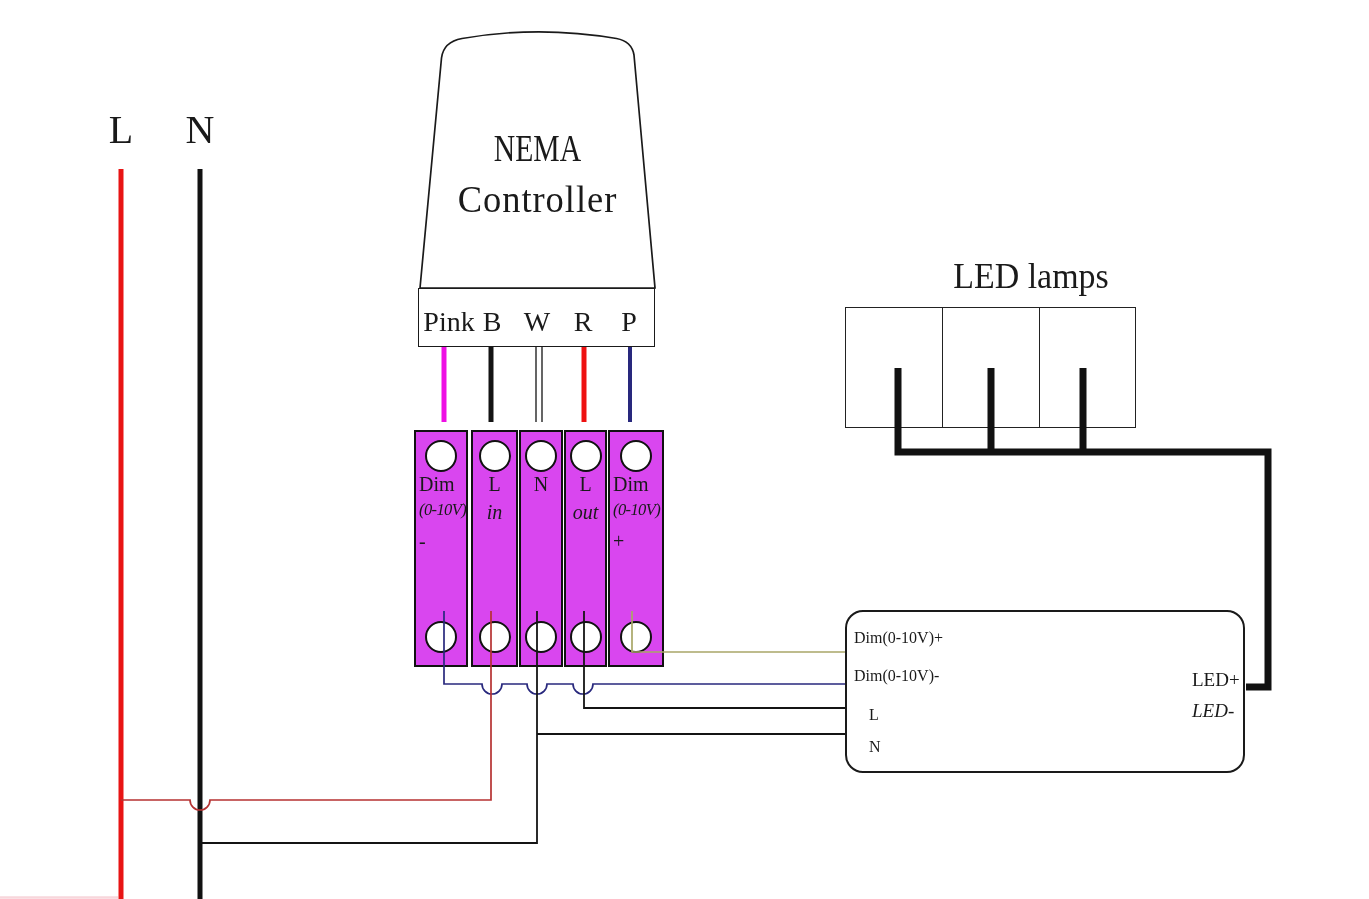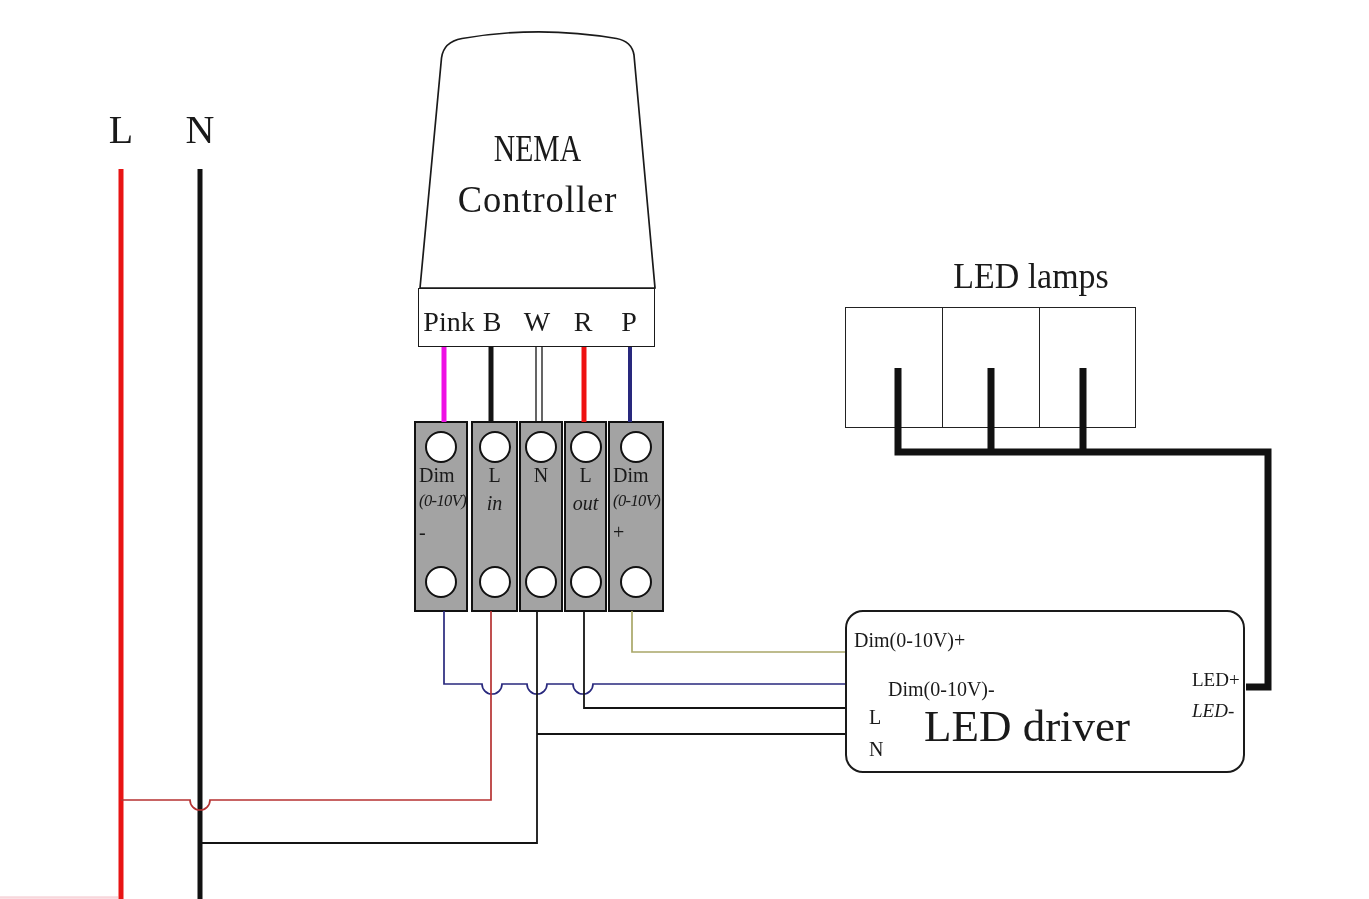--- a/index.html
+++ b/index.html
@@ -23,21 +23,21 @@
   .strip{position:absolute;left:418px;top:288px;width:237px;height:59px;border:1.6px solid #1a1a1a;
          background:#fff;box-sizing:border-box;z-index:1;}
   .term-lbl{position:absolute;top:306px;font-size:28px;transform:translateX(-50%);z-index:3;}
   .term-lbl.p1{left:449px;}
   .term-lbl.p2{left:492px;}
   .term-lbl.p3{left:537px;}
   .term-lbl.p4{left:583px;}
   .term-lbl.p5{left:629px;}
 
   
-  .tblock{position:absolute;top:421px;height:191px;background:#a3a3a3;border:2px solid #111;
+  .tblock{position:absolute;top:430px;height:237px;background:#d946ef;border:2px solid #111;
           box-sizing:border-box;z-index:1;}
   .tblock.b1{left:414px;width:54px;}
   .tblock.b2{left:471px;width:47px;}
   .tblock.b3{left:519px;width:44px;}
   .tblock.b4{left:564px;width:43px;}
   .tblock.b5{left:608px;width:56px;}
   .circ{position:absolute;left:50%;transform:translateX(-50%);width:32px;height:32px;
         border:2.4px solid #111;border-radius:50%;box-sizing:border-box;background:#fff;}
   .circ.top{top:8px;} .circ.bot{bottom:12px;}
   .bl{position:absolute;left:0;width:100%;text-align:center;font-size:20px;line-height:1;white-space:nowrap;}
@@ -49,23 +49,23 @@
   .lamps-title{position:absolute;left:947px;top:257px;width:168px;text-align:center;
                font-size:35px;transform:scaleX(.97);z-index:3;}
   .lamps-box{position:absolute;left:845px;top:307px;width:291px;height:121px;
              border:1.6px solid #222;box-sizing:border-box;background:#fff;z-index:1;}
   .lamp-div{position:absolute;top:308px;width:1.6px;height:119px;background:#222;z-index:2;}
   .lamp-div.d1{left:941.5px;} .lamp-div.d2{left:1038.5px;}
 
   
   .driver-box{position:absolute;left:845px;top:610px;width:400px;height:163px;
               border:2px solid #1a1a1a;border-radius:18px;box-sizing:border-box;background:#fff;z-index:1;}
-  .drv{position:absolute;z-index:3;font-size:20px;white-space:nowrap;}
+  .drv{position:absolute;z-index:3;font-size:16px;white-space:nowrap;}
   .drv.dimp{left:854px;top:629px;}
-  .drv.dimm{left:888px;top:667px;margin-top:11px;}
+  .drv.dimm{left:854px;top:667px;}
   .drv.l{left:869px;top:706px;}
   .drv.n{left:869px;top:738px;}
   .drv.title{left:902px;top:700px;width:250px;text-align:center;font-size:45px;}
   .drv.ledp{left:1192px;top:669px;font-size:19px;}
   .drv.ledm{left:1192px;top:700px;font-size:19px;font-style:italic;}
 
   
   .wp{fill:none;stroke-linecap:butt;stroke-linejoin:miter;}
   .w-live{stroke:var(--wire-live);}
   .w-neutral{stroke:var(--wire-neutral);}
@@ -133,21 +133,20 @@
   <div class="lamps-title">LED lamps</div>
   <div class="lamps-box"></div>
   <div class="lamp-div d1"></div>
   <div class="lamp-div d2"></div>
 
   <div class="driver-box"></div>
   <div class="drv dimp">Dim(0-10V)+</div>
   <div class="drv dimm">Dim(0-10V)-</div>
   <div class="drv l">L</div>
   <div class="drv n">N</div>
-  <div class="drv title">LED driver</div>
   <div class="drv ledp">LED+</div>
   <div class="drv ledm">LED-</div>
 
   <svg id="layer-wires" class="layer" width="1369" height="899" viewBox="0 0 1369 899">
 
     <path class="wp w-live" stroke-width="5" d="M121 169 L121 899"></path>
     <path class="wp w-neutral" stroke-width="5" d="M200 169 L200 899"></path>
 
     <path class="wp w-pink" stroke-width="5" d="M444 347 L444 422"></path>
     <path class="wp w-black" stroke-width="5" d="M491 347 L491 422"></path>

